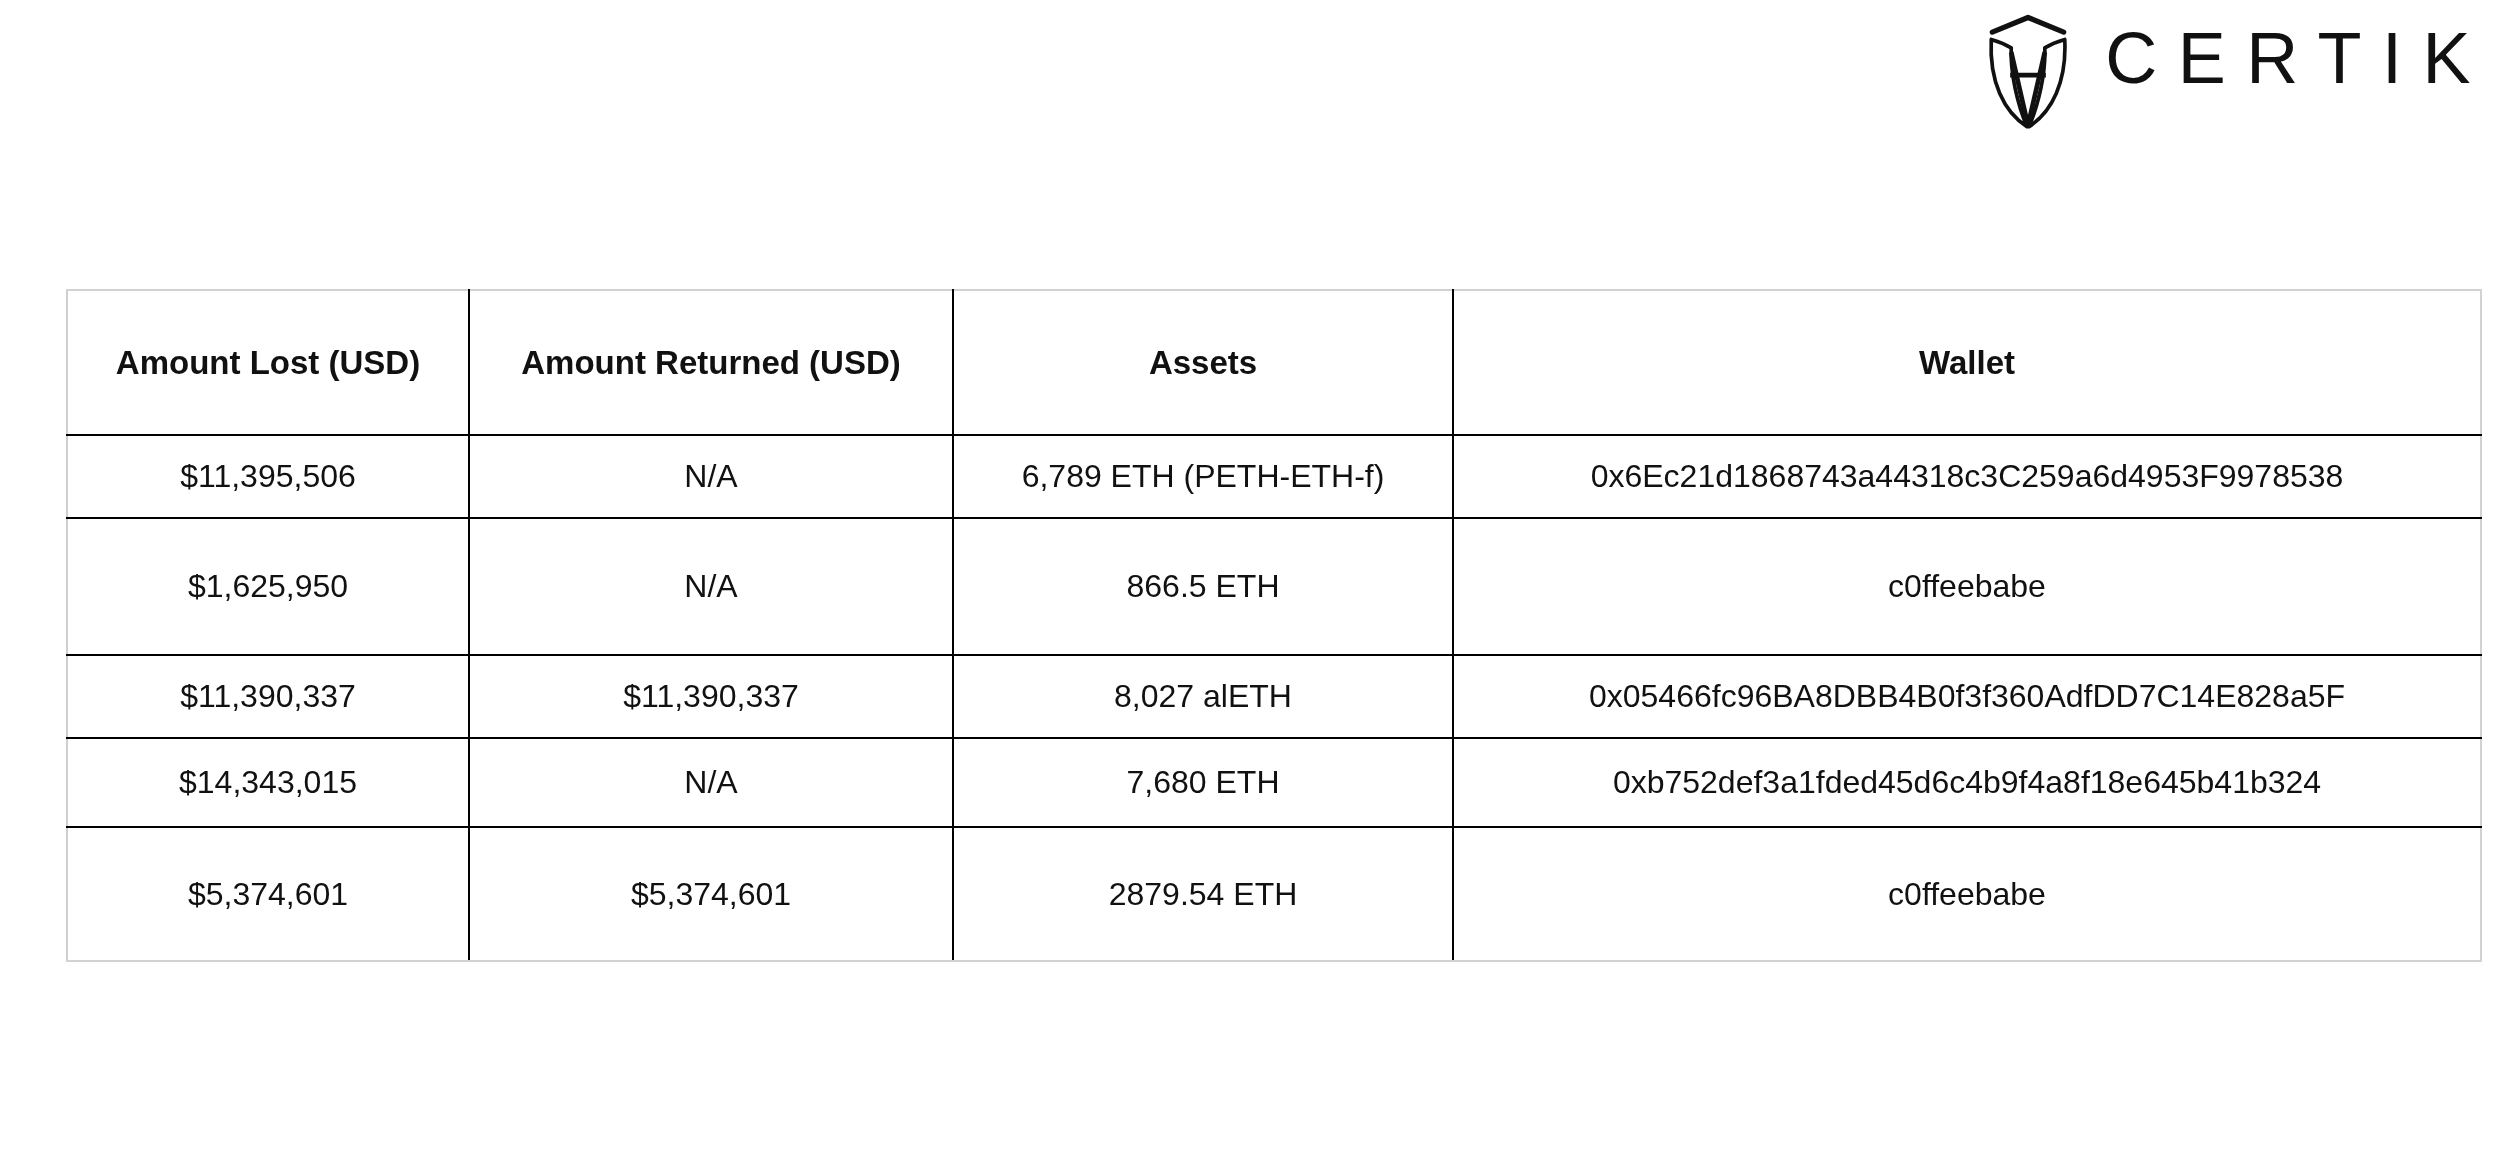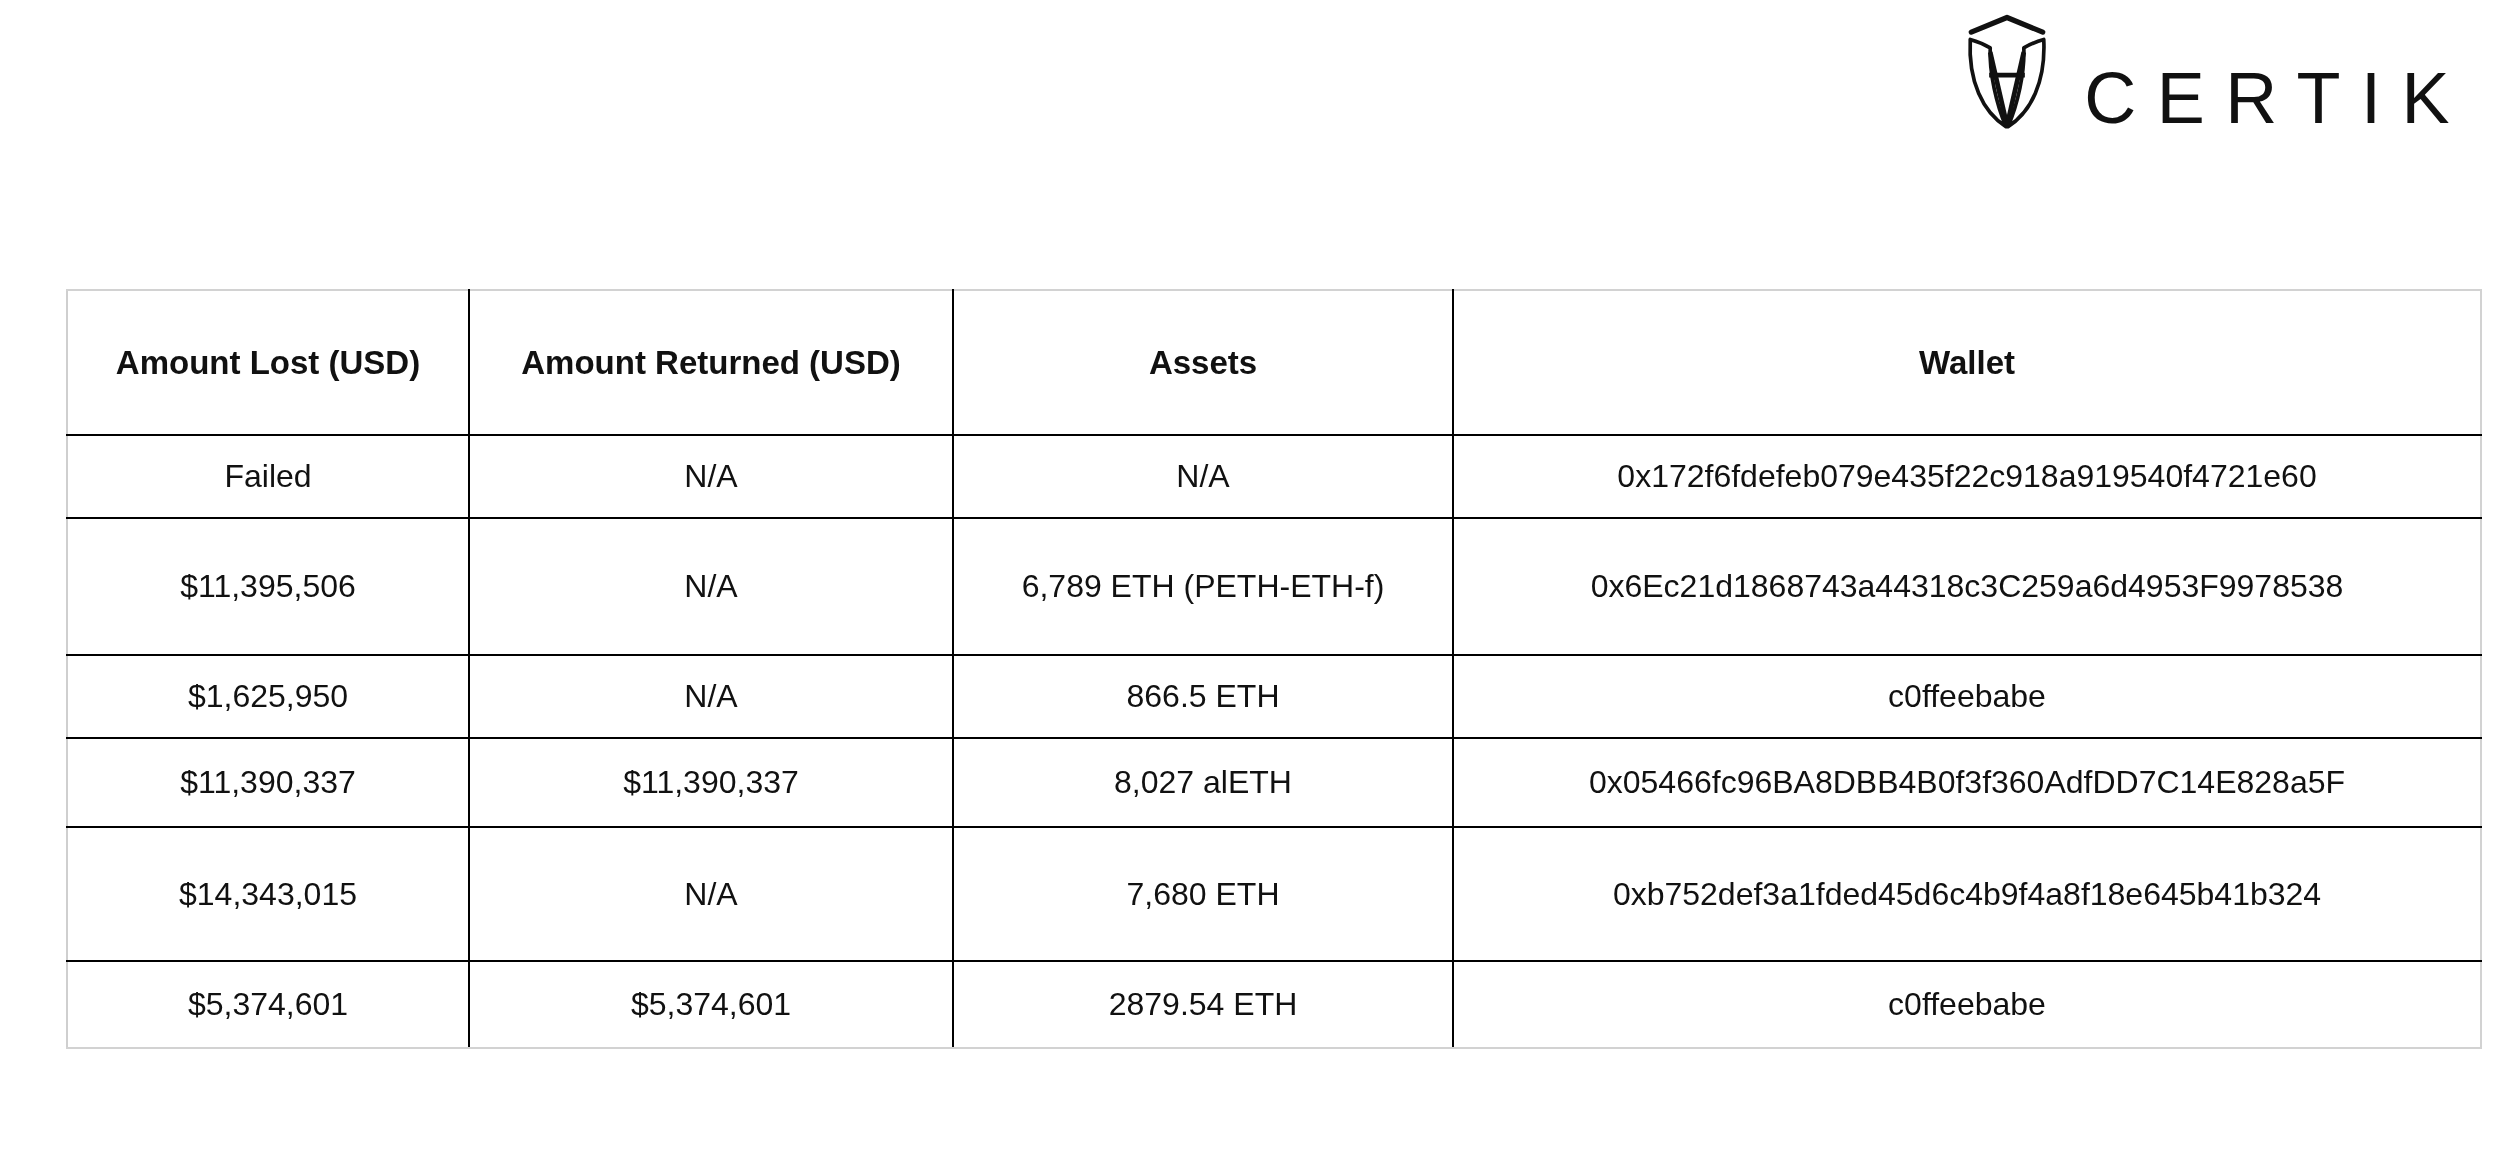--- a/index.html
+++ b/index.html
@@ -10,23 +10,23 @@
     background: #ffffff;
     font-family: "Liberation Sans", sans-serif;
     color: #111111;
     overflow: hidden;
   }
 
   
   .logo {
     position: absolute;
     top: 8px;
-    right: 30px;
+    right: 9px;
     display: flex;
-    align-items: flex-end;
+    align-items: flex-start;
     gap: 16px;
   }
   .logo svg { display: block; }
   .logo .brand {
     font-size: 72px;
     letter-spacing: 0.285em;
     font-weight: 400;
     color: #111111;
     line-height: 1;
     margin-top: 14px;
@@ -119,34 +119,20 @@
         <tr>
           <th>Amount Lost (USD)</th>
           <th>Amount Returned (USD)</th>
           <th>Assets</th>
           <th>Wallet</th>
         </tr>
       </thead>
       <tbody>
           <tr>
             <td>
-              <div>Failed</div>
-            </td>
-            <td>
-              <div>N/A</div>
-            </td>
-            <td>
-              <div>N/A</div>
-            </td>
-            <td>
-              <div>0x172f6fdefeb079e435f22c918a919540f4721e60</div>
-            </td>
-          </tr>
-          <tr>
-            <td>
               <div>$11,395,506</div>
             </td>
             <td>
               <div>N/A</div>
             </td>
             <td>
               <div>6,789 ETH (PETH-ETH-f)</div>
             </td>
             <td>
               <div>0x6Ec21d1868743a44318c3C259a6d4953F9978538</div>

